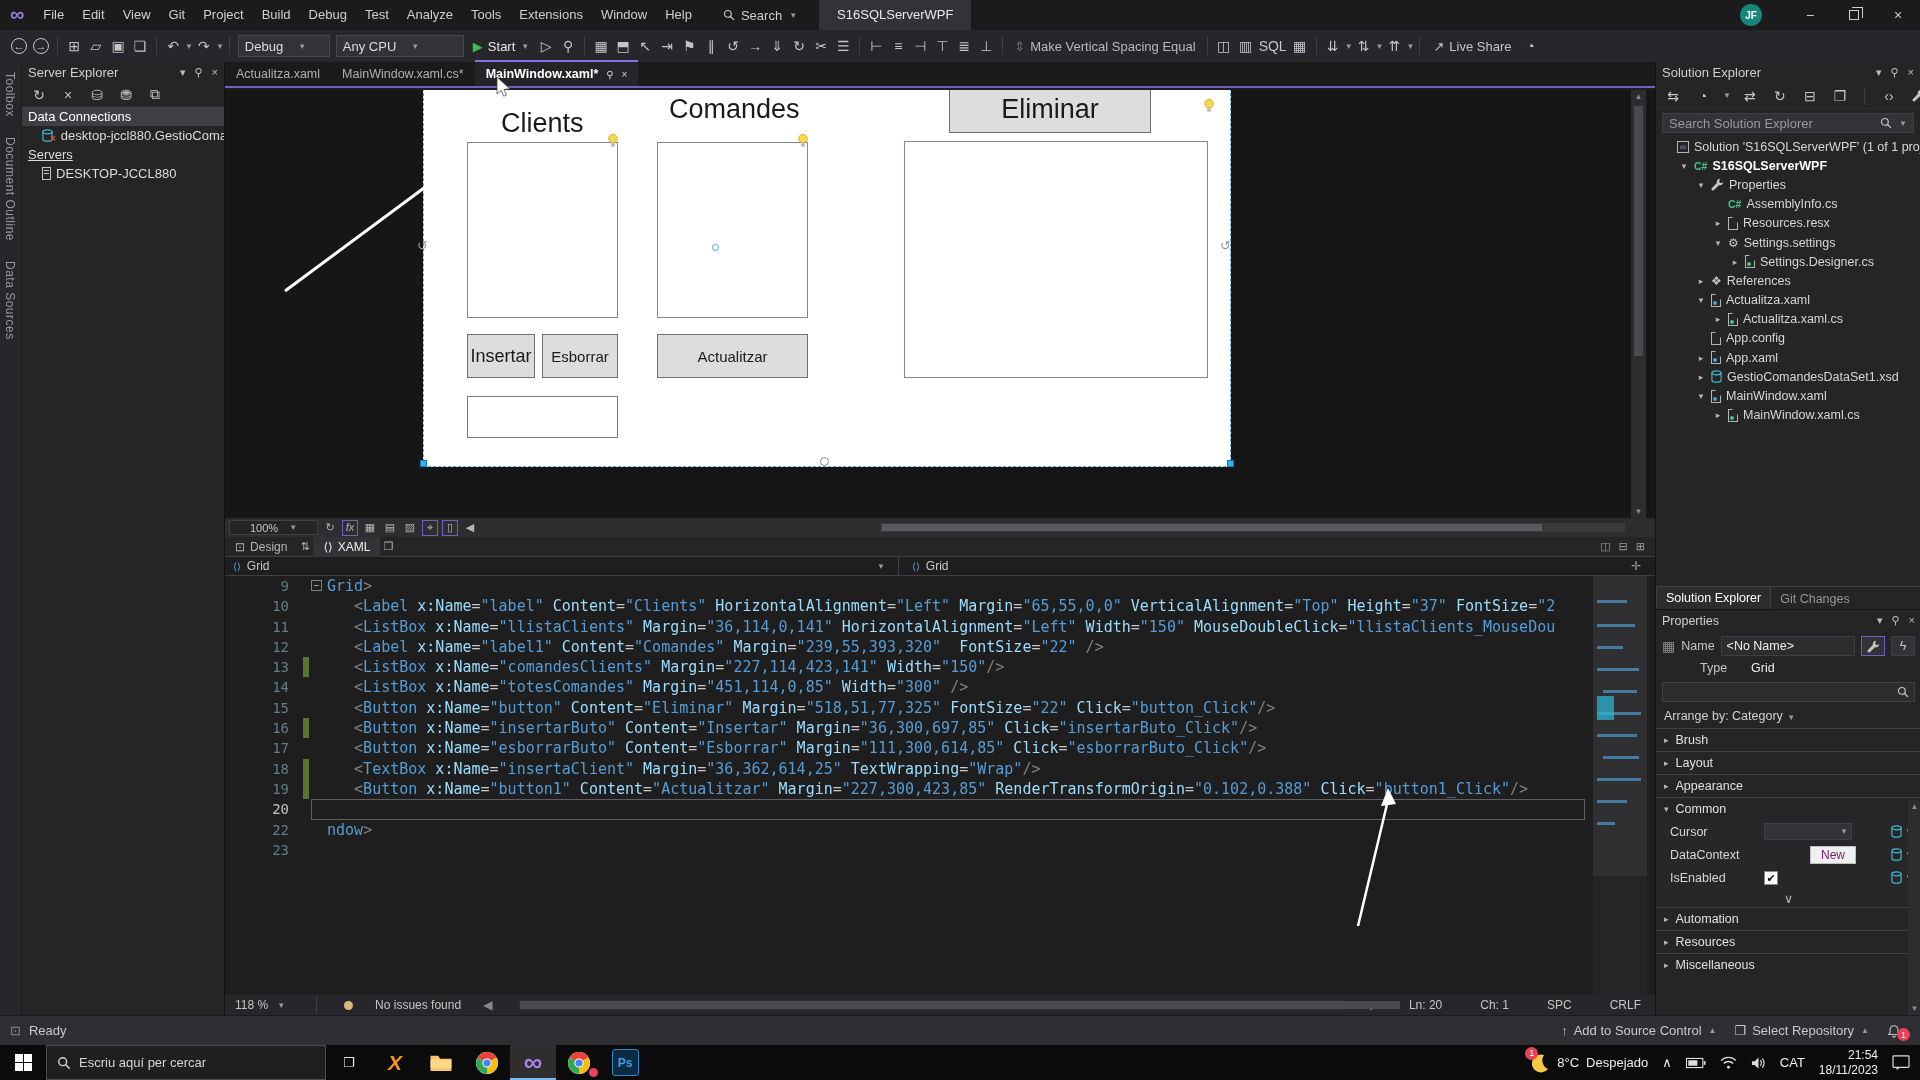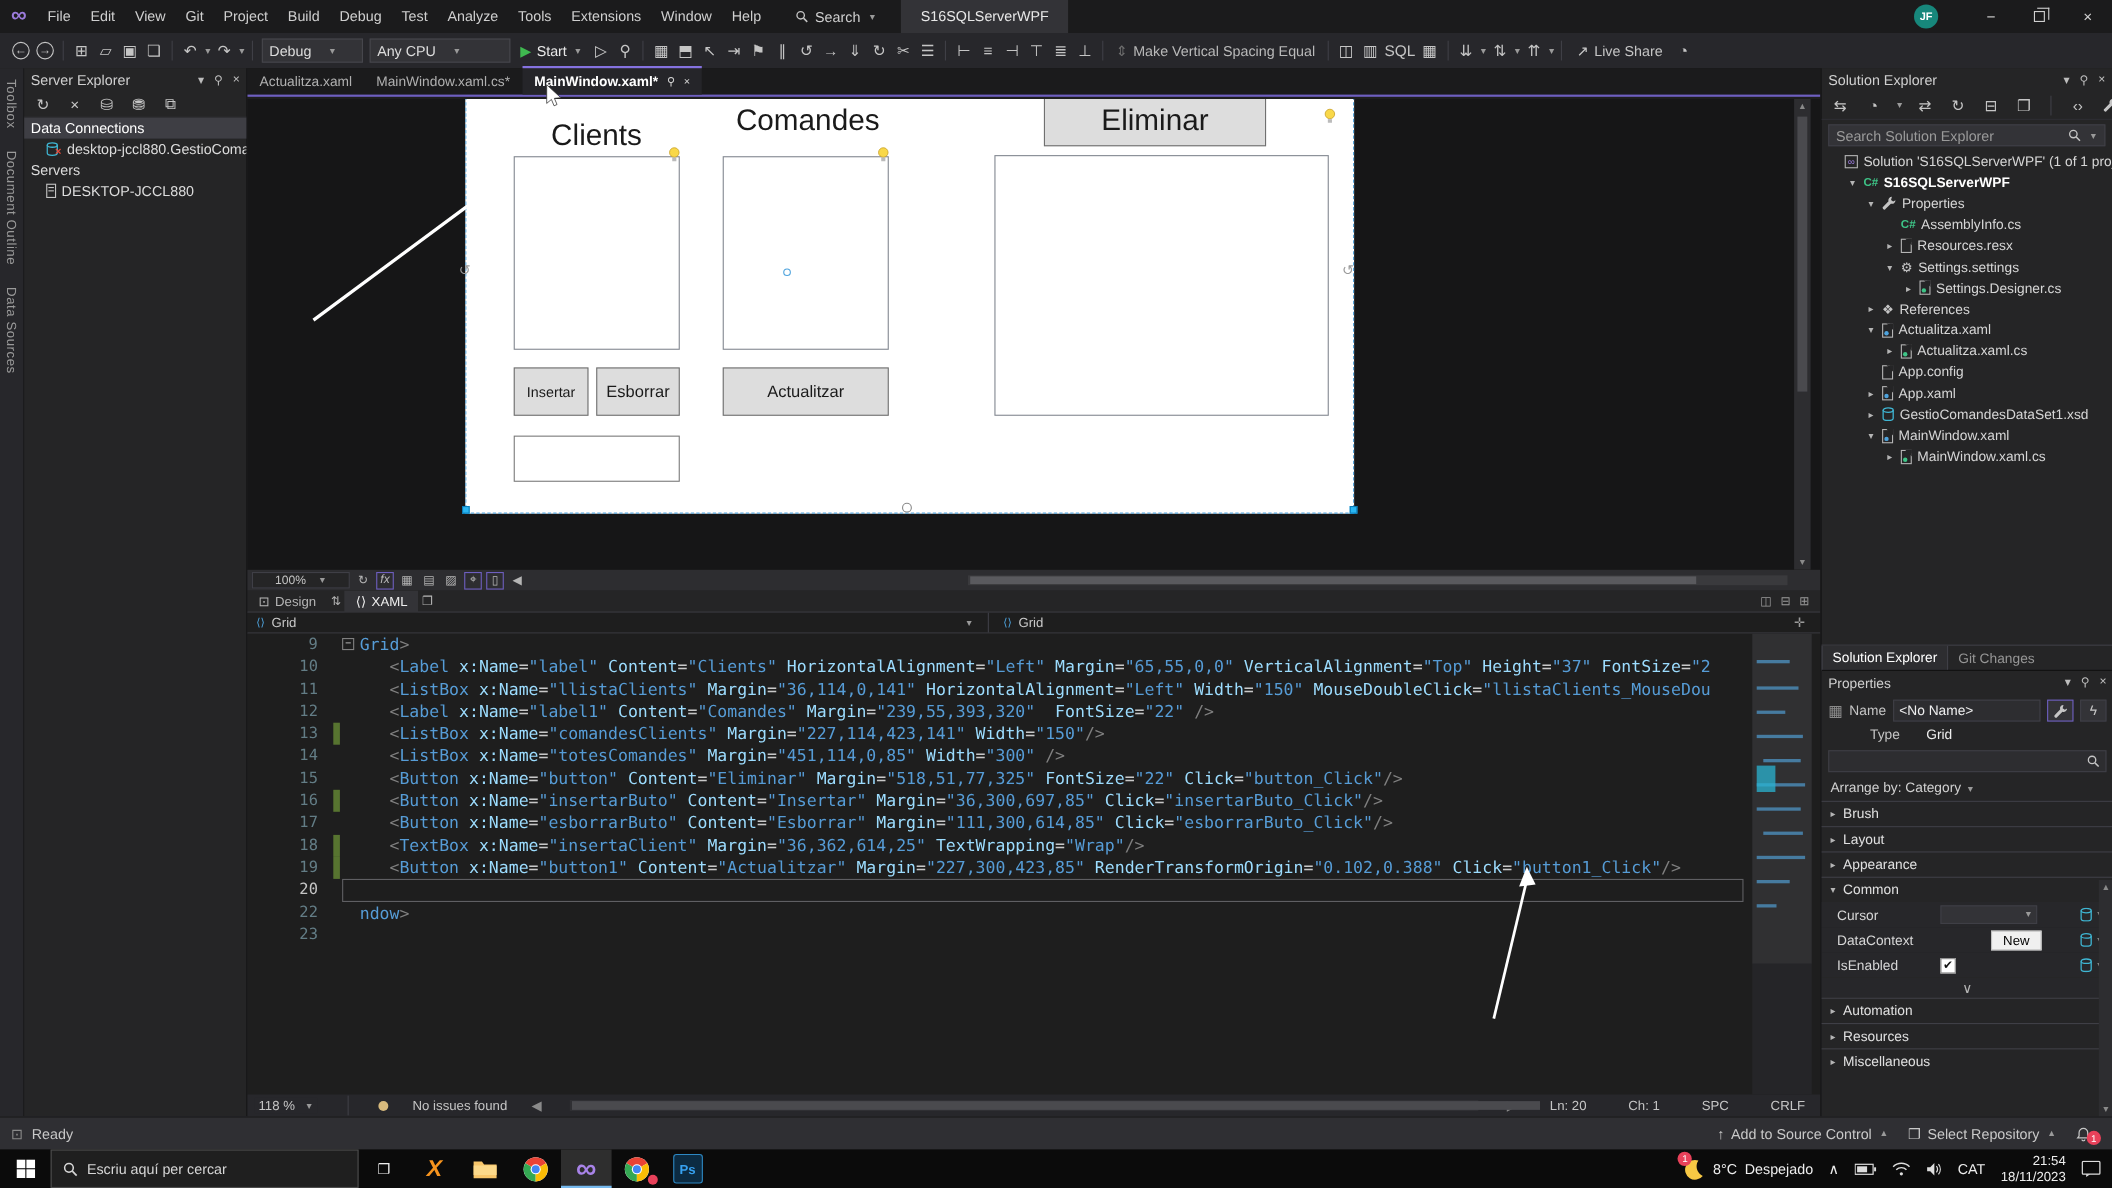--- a/index.html
+++ b/index.html
@@ -140,21 +140,21 @@
   .prop-tool{width:24px;height:20px;display:flex;align-items:center;justify-content:center;background:#333337;border:1px solid #3f3f46}
   .prop-tool.sel{border-color:#6e5fc0}
   #prop-typerow{display:flex;gap:24px;padding:3px 6px 5px 44px}
   #prop-search{margin:2px 6px;height:20px;background:#2d2d30;border:1px solid #3f3f46;display:flex;align-items:center;padding:0 5px}
   #prop-arrange{padding:5px 8px;color:#d0d0d0}
   .psec{height:23px;display:flex;align-items:center;gap:7px;border-top:1px solid #3f3f46;padding:0 8px;color:#e0e0e0}
   .psec .exp{font-size:9px;color:#b5b5b5}
   .prow{height:23px;display:flex;align-items:center;padding:0 8px 0 14px;gap:6px;color:#d6d6d6;background:#27272a}
   .prow .plbl{flex:0 0 88px}
   .pdrop{width:88px;height:17px;background:#333337;border:1px solid #3f3f46;display:flex;align-items:center;justify-content:flex-end;padding:0 3px}
-  .pbtn{background:#f0f0f0;color:#000000;padding:1px 10px;font-size:12px;border:1px solid #c0c0c0}
+  .pbtn{background:#f0f0f0;color:#701a75;padding:1px 10px;font-size:12px;border:1px solid #c0c0c0}
   .pcheck{width:14px;height:14px;background:#fff;border:1px solid #888;color:#111;font-size:11px;line-height:13px;text-align:center}
   .pcyl{margin-left:auto;display:flex;align-items:center;gap:2px}
   .pchevrow{height:18px;display:flex;align-items:center;justify-content:center;background:#27272a;color:#b5b5b5}
   #prop-scroll{position:absolute;right:0;top:190px;width:13px;bottom:0;background:#2d2d30;display:flex;flex-direction:column;justify-content:space-between;align-items:center;font-size:8px;color:#8a8a8a;padding:2px 0}
 
   
   #statusbar{left:0;top:1015px;width:1920px;height:30px;background:#2f2f33;display:flex;align-items:center;padding:0 10px;color:#c9c9c9;border-top:1px solid #1b1b1c}
   #sb-right{margin-left:auto;display:flex;align-items:center;gap:18px}
   .sb-item{display:flex;align-items:center;gap:6px}
   .badge{background:#e8415a;color:#fff;border-radius:50%;font-size:9px;min-width:13px;height:13px;display:flex;align-items:center;justify-content:center}
@@ -320,21 +320,21 @@
       <div class="se-row" style="padding-left: 20px;">
         <span>
           <svg width="11" height="13" viewBox="0 0 12 14">
             <ellipse cx="6" cy="3" rx="5" ry="2.2" fill="none" stroke="#3fb6d3" stroke-width="1.3"></ellipse>
             <path d="M1 3v8c0 1.2 2.2 2.2 5 2.2s5-1 5-2.2V3" fill="none" stroke="#3fb6d3" stroke-width="1.3"></path>
           </svg>
         </span>
         <span class="redx">×</span>
         <span>desktop-jccl880.GestioComande</span>
       </div>
-      <div class="se-row" style="padding-left: 6px;">
+      <div class="se-row" style="padding-left: 6px; text-decoration: underline;">
         <span>Servers</span>
       </div>
       <div class="se-row" style="padding-left: 20px;">
         <span class="i-server"></span>
         <span>DESKTOP-JCCL880</span>
       </div>
     </div>
 </div>
 
 <div id="center" class="abs">
@@ -353,21 +353,21 @@
     </div>
 
   <div id="designer">
     <div id="canvas">
       <div class="dz-label" style="left:77px;top:20px">Clients</div>
       <div class="dz-label" style="left:245px;top:6px">Comandes</div>
       <div class="dz-btn" style="left:525px;top:-2px;width:202px;height:47px;font-size:27px">Eliminar</div>
       <div class="dz-list" style="left:43px;top:54px;width:151px;height:176px"></div>
       <div class="dz-list" style="left:233px;top:54px;width:151px;height:176px"></div>
       <div class="dz-list" style="left:480px;top:53px;width:304px;height:237px"></div>
-      <div class="dz-btn" style="left:43px;top:246px;width:68px;height:44px;font-size:13px">Insertar</div>
+      <div class="dz-btn" style="left:43px;top:246px;width:68px;height:44px;font-size:18px">Insertar</div>
       <div class="dz-btn" style="left:118px;top:246px;width:76px;height:44px;font-size:15px">Esborrar</div>
       <div class="dz-btn" style="left:233px;top:246px;width:151px;height:44px;font-size:15px">Actualitzar</div>
       <div class="dz-text" style="left:43px;top:308px;width:151px;height:42px"></div>
 
       <span class="bulb" style="left:183px;top:45px">
           <svg width="12" height="15" viewBox="0 0 12 16">
             <circle cx="6" cy="6" r="4.6" fill="#f9d849" stroke="#c9a227" stroke-width="0.8"></circle>
             <rect x="4" y="11" width="4" height="3.5" fill="#bbb"></rect>
           </svg>
         </span>

